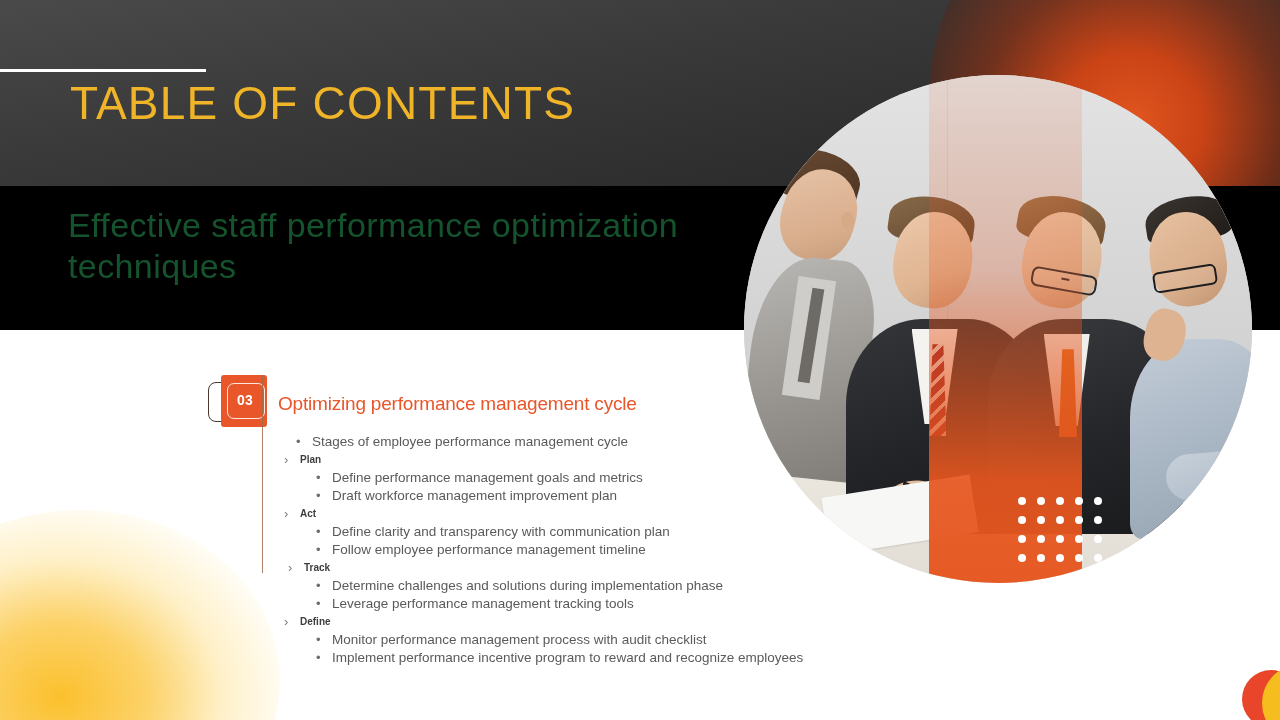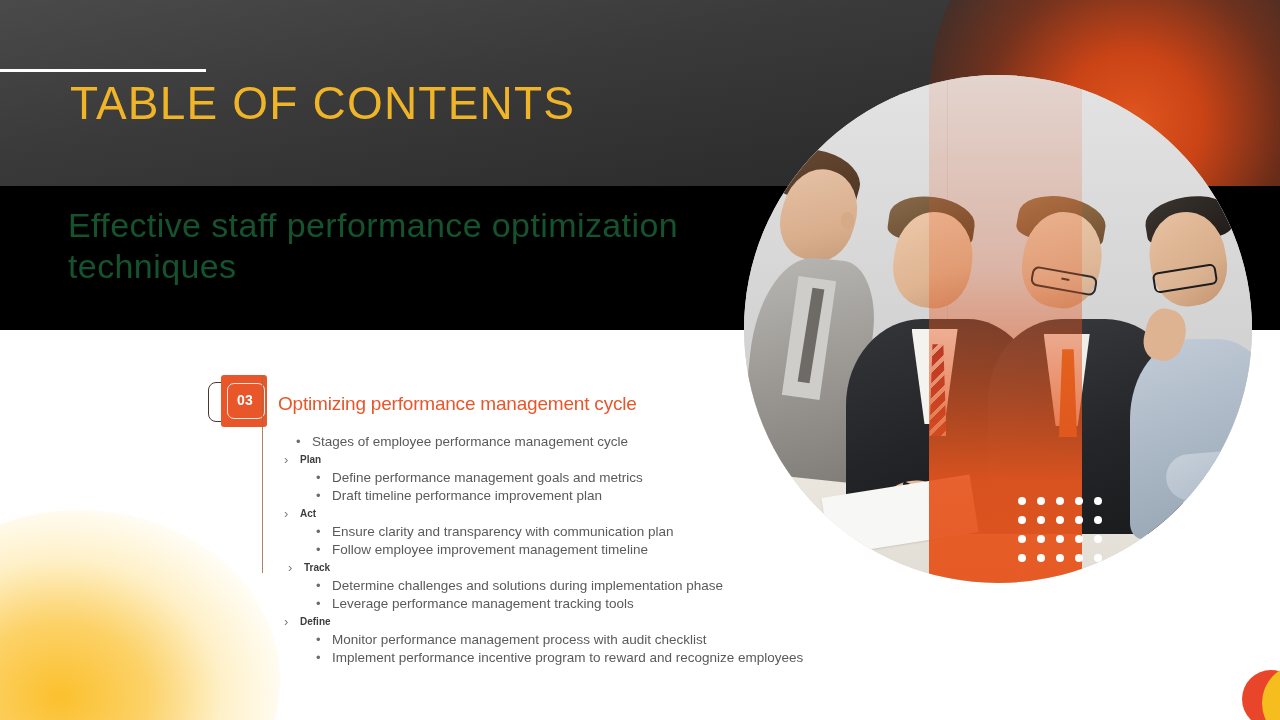--- a/index.html
+++ b/index.html
@@ -456,33 +456,33 @@
         <div class="toc-row lvl-head bold">
           <span class="marker chev">›</span>
           <span class="row-text">Plan</span>
         </div>
         <div class="toc-row lvl2">
           <span class="marker">•</span>
           <span class="row-text">Define performance management goals and metrics</span>
         </div>
         <div class="toc-row lvl2">
           <span class="marker">•</span>
-          <span class="row-text">Draft timeline performance improvement plan</span>
+          <span class="row-text">Draft workforce management improvement plan</span>
         </div>
         <div class="toc-row lvl-head bold">
           <span class="marker chev">›</span>
           <span class="row-text">Act</span>
         </div>
         <div class="toc-row lvl2">
           <span class="marker">•</span>
-          <span class="row-text">Ensure clarity and transparency with communication plan</span>
-        </div>
-        <div class="toc-row lvl2">
-          <span class="marker">•</span>
-          <span class="row-text">Follow employee improvement management timeline</span>
+          <span class="row-text">Define clarity and transparency with communication plan</span>
+        </div>
+        <div class="toc-row lvl2">
+          <span class="marker">•</span>
+          <span class="row-text">Follow employee performance management timeline</span>
         </div>
         <div class="toc-row lvl-head bold indent-more">
           <span class="marker chev">›</span>
           <span class="row-text">Track</span>
         </div>
         <div class="toc-row lvl2">
           <span class="marker">•</span>
           <span class="row-text">Determine challenges and solutions during implementation phase</span>
         </div>
         <div class="toc-row lvl2">

